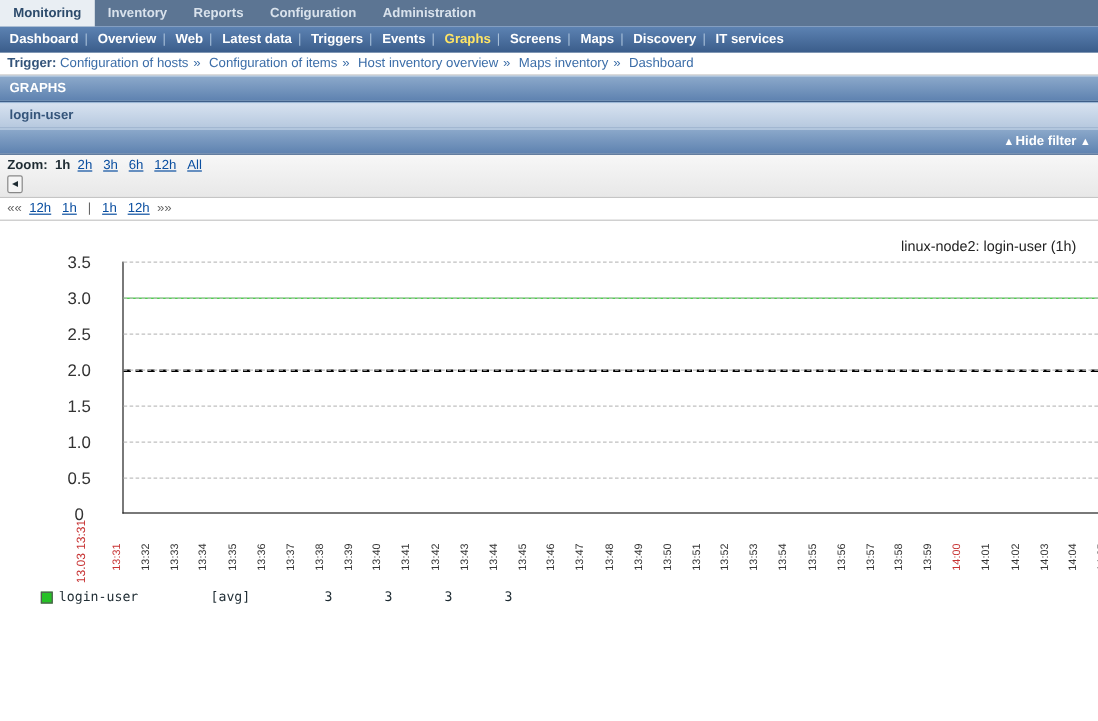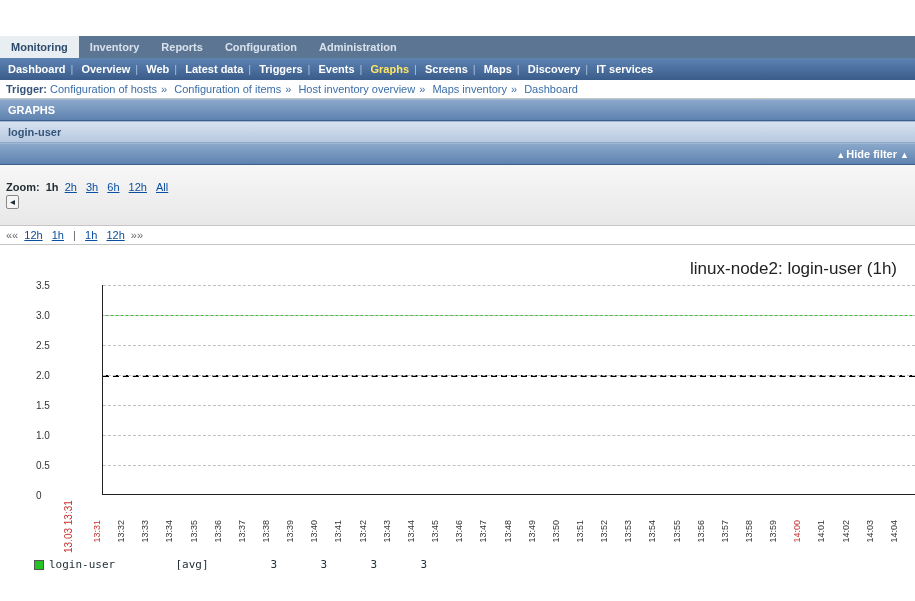--- a/index.html
+++ b/index.html
@@ -1,44 +1,44 @@
 <!DOCTYPE html>
 <html><head>
 <meta charset="utf-8">
 <style>
 * { box-sizing: border-box; margin: 0; padding: 0; }
 body { font-family: Verdana, Arial, sans-serif; font-size: 11px; color: #1f2c33; background: #fff; width: 915px; }
-.topnav { background: #5c7593; display: flex; margin-top: 36px; }
+.topnav { background: #5c7593; display: flex; }
 .topnav .tab { padding: 5px 11px; color: #d9e2ec; cursor: pointer; font-weight: bold; font-size: 11px; }
 .topnav .tab.active { background: #e9eef3; color: #2c4a6b; }
 .subnav { background: #4b6a94; background: linear-gradient(#5d83b3, #3a5c8a); padding: 5px 8px; color: #fff; font-weight: bold; font-size: 11px; }
 .subnav .sep { color: #a7bfd9; padding: 0 5px; font-weight: normal; }
 .subnav span.item { cursor: pointer; color: #fff; }
 .subnav span.item.active { color: #ffe565; }
 .history { background: #fff; padding: 3px 6px; border-bottom: 1px solid #c4c4c4; font-size: 11px; color: #2c4a6b; }
 .history b { color: #34547a; }
 .history a { color: #3b6da8; text-decoration: none; cursor: pointer; }
 .history .sep { color: #3b6da8; padding: 0 4px; }
 .bar { background: linear-gradient(#8ba8ca, #5e82b0); color: #fff; font-weight: bold; padding: 4px 8px; font-size: 11px; border-bottom: 1px solid #3e5e88; border-top: 1px solid #9db8d6; }
 .bar.title { background: linear-gradient(#d7e2f0, #b7c9df); color: #34547a; border-bottom:1px solid #8ea9c8; }
 .bar.filter { background: linear-gradient(#8ba8ca, #5e82b0); text-align: right; position: relative; }
 .bar.filter .filter-label { }
-.zoomrow { background: #f0f0f0; background: linear-gradient(#f7f7f7,#e8e8e8); padding: 16px 6px; border-bottom: 1px solid #c5c5c5; font-size: 11px; }
+.zoomrow { background: #f0f0f0; background: linear-gradient(#f7f7f7,#e8e8e8); padding: 3px 6px; border-bottom: 1px solid #c5c5c5; font-size: 11px; }
 .zoomrow b { font-weight: bold; }
 .zoomrow a { color: #0b4fa0; text-decoration: underline; cursor: pointer; margin: 0 3px; }
 .zoomrow .btn { display:inline-block; border:1px solid #888; border-radius:2px; padding:0 3px 1px 3px; font-size:10px; background:#f5f5f5; cursor:pointer; margin-top:2px; }
 .navrow { padding: 3px 6px; border-bottom: 1px solid #c5c5c5; font-size: 11px; color:#666; }
 .navrow a { color: #0b4fa0; text-decoration: underline; cursor: pointer; margin: 0 3px; }
 .chart-wrap { padding: 8px 0 0 12px; }
-.chart-title { text-align: right; padding: 6px 18px 0 0; font-family: Arial, sans-serif; font-size: 17px; color: #222; }
+.chart-title { text-align: right; padding: 6px 18px 0 0; font-family: Arial, sans-serif; font-size: 12px; color: #222; }
 .chart-area { position: relative; height: 230px; margin: 6px 0 0 0; }
 .yaxis { position:absolute; left:68px; top:0; bottom:20px; width:18px; }
 .grid { position:absolute; left:90px; right:0; top:0; bottom:20px; border-left:1px solid #222; border-bottom:1px solid #222; }
 .hline { position:absolute; left:0; right:0; border-top:1px dashed #c0c0c0; }
-.yl { position:absolute; right:2px; width:60px; text-align:left; font-size:10px; color:#333; transform: translateY(-50%); }
+.yl { position:absolute; right:2px; width:60px; text-align:center; font-size:14px; color:#333; transform: translateY(-50%); }
 .data-line { position:absolute; left:0; right:0; border-top:1.5px solid #25c225; }
 .trigger-line { position:absolute; left:0; right:0; border-top:2px dashed #000; }
 .xaxis { position:absolute; left:90px; right:0; bottom:0; height:20px; }
 .xl { position:absolute; bottom:-5px; font-size:9px; color:#333; transform-origin: left bottom; transform: rotate(-90deg) translate(-100%, 0); white-space:nowrap; }
 .xl.red { color:#c73232; }
 .datestamp { position:absolute; left:62px; bottom:-38px; font-size:10px; color:#c73232; transform: rotate(-90deg); transform-origin: left bottom; }
 .legendbox { margin: 42px 0 0 22px; font-family: monospace, "Courier New"; font-size: 11px; line-height: 1.5; }
 .legend-row { display:flex; align-items:center; }
 .sw { display:inline-block; width:10px; height:10px; margin-right:5px; border:1px solid #555; }
 .sw.green { background:#25c225; }

